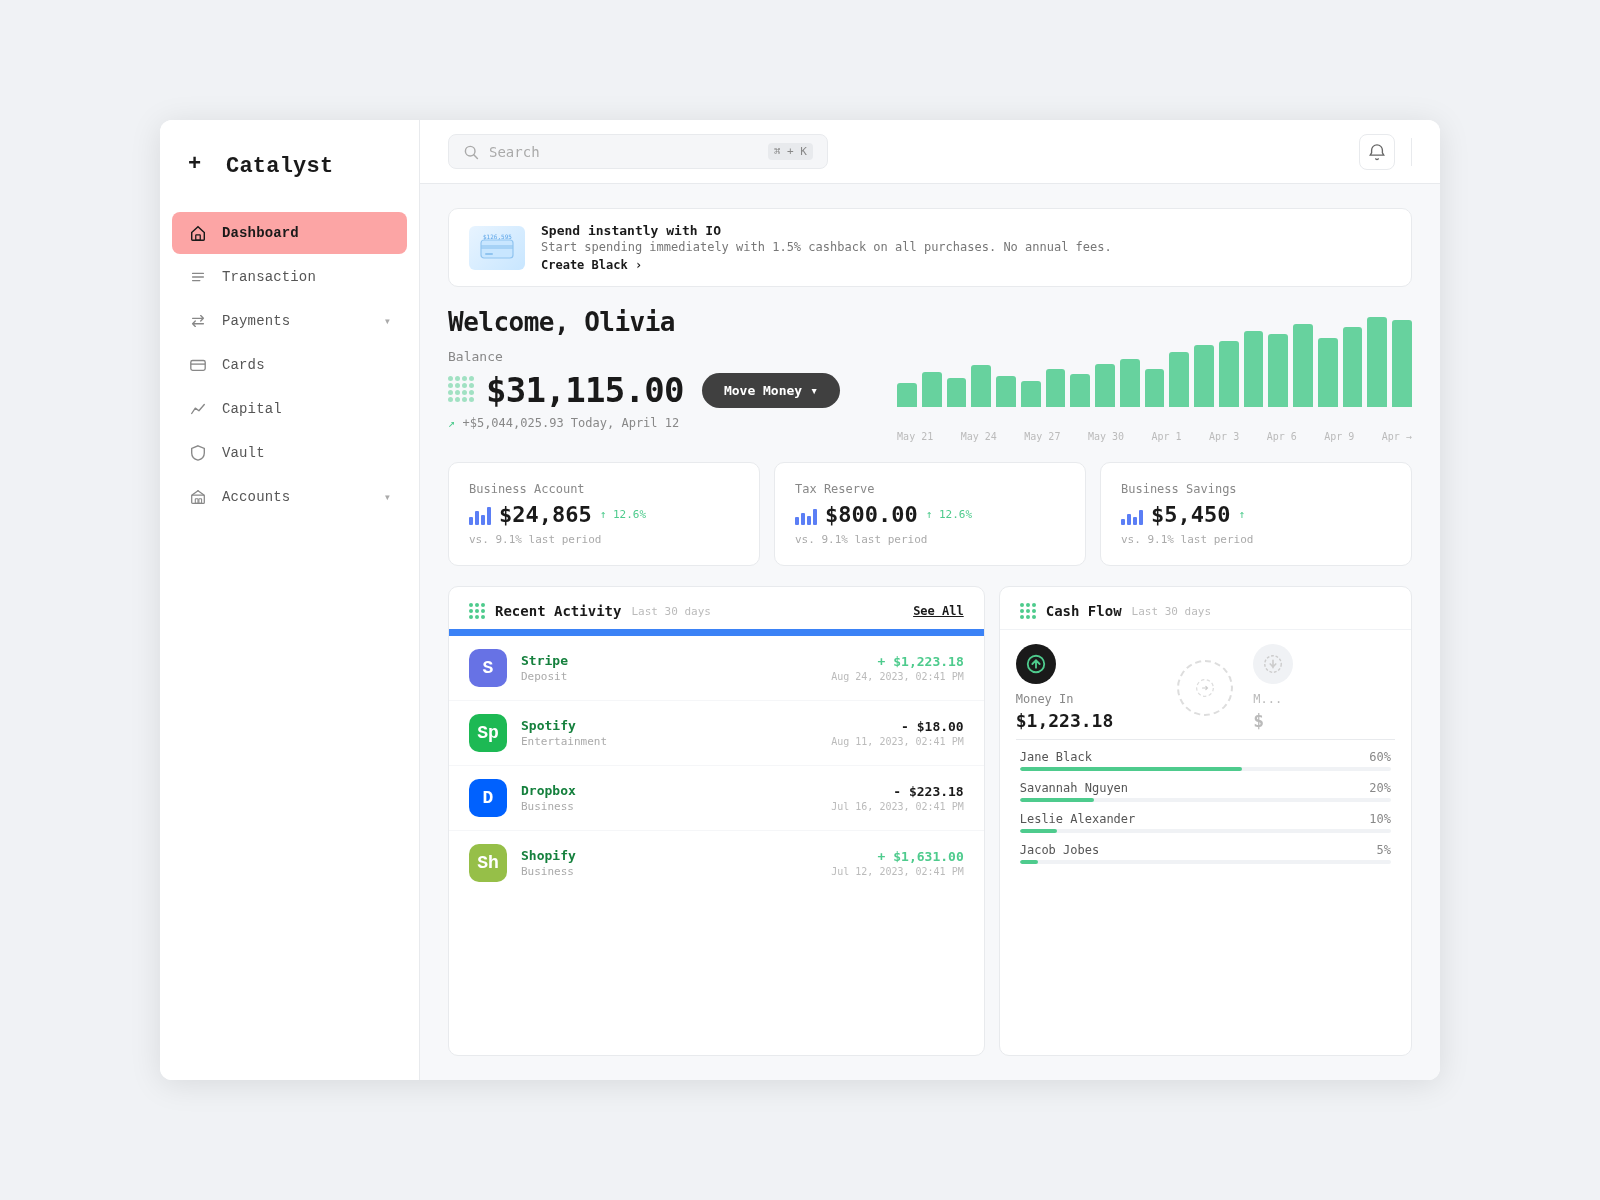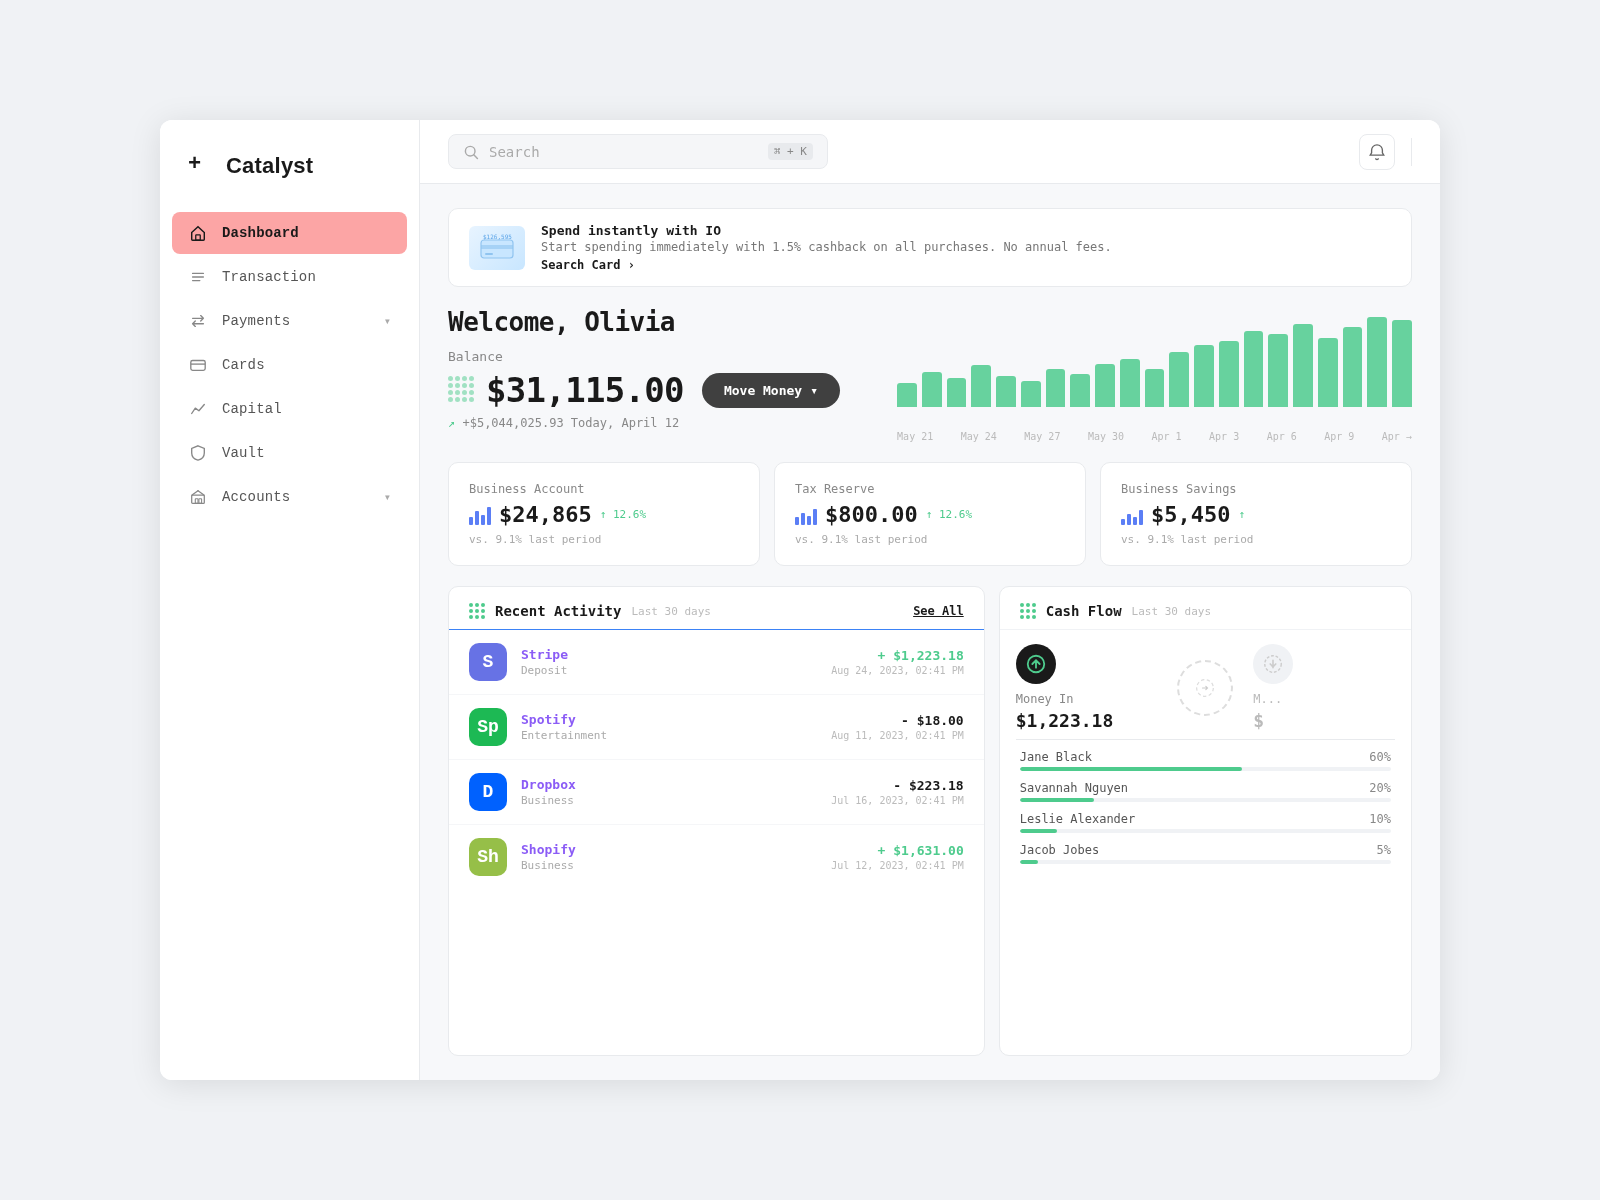--- a/index.html
+++ b/index.html
@@ -42,21 +42,21 @@
       height: 28px;
       color: #1a1a1a;
       font-size: 22px;
       font-weight: 900;
     }
     .logo-text {
       font-size: 22px;
       font-weight: 700;
       color: #1a1a1a;
       letter-spacing: 0.01em;
-      font-family: Liberation Sans, sans-serif;
+      font-family: Liberation Mono, monospace;
     }
     .sidebar-nav {
       flex: 1;
       padding: 0 12px;
       display: flex;
       flex-direction: column;
       gap: 2px;
     }
     .nav-item {
       display: flex;
@@ -380,21 +380,21 @@
       border: 1px solid #e8eaed;
       display: flex;
       flex-direction: column;
       overflow: hidden;
     }
     .panel-header {
       display: flex;
       align-items: center;
       gap: 10px;
       padding: 16px 20px 10px 20px;
-      border-bottom: 1px solid #3b82f6;
+      border-bottom: 7px solid #3b82f6;
     }
     .panel-title {
       font-size: 14px;
       font-weight: 700;
       color: #1a1a1a;
       font-family: 'SF Mono', monospace;
     }
     .panel-sub {
       font-size: 11px;
       color: #bbb;
@@ -431,21 +431,21 @@
       justify-content: center;
       font-size: 18px;
       font-weight: 700;
       flex-shrink: 0;
       color: #fff;
     }
     .activity-info { flex: 1; }
     .activity-name {
       font-size: 13px;
       font-weight: 600;
-      color: #8b5cf6;
+      color: #15803d;
       font-family: 'SF Mono', monospace;
     }
     .activity-cat {
       font-size: 11px;
       color: #aaa;
       font-family: 'SF Mono', monospace;
       margin-top: 2px;
     }
     .activity-right { text-align: right; }
     .activity-amount {
@@ -699,21 +699,21 @@
           <svg width="36" height="28" viewBox="0 0 36 28" fill="none">
             <rect x="2" y="6" width="32" height="18" rx="3" fill="#c8e6ff" stroke="#90c4f0" stroke-width="1.2"></rect>
             <rect x="2" y="11" width="32" height="4" fill="#90c4f0" opacity="0.6"></rect>
             <rect x="6" y="19" width="8" height="2" rx="1" fill="#90c4f0"></rect>
             <text x="4" y="5" font-size="6" fill="#5ba4e8" font-family="monospace">$126,595</text>
           </svg>
         </div>
         <div class="banner-text">
           <div class="banner-title">Spend instantly with IO</div>
           <div class="banner-sub">Start spending immediately with 1.5% cashback on all purchases. No annual fees.</div>
-          <a class="banner-link">Search Card ›</a>
+          <a class="banner-link">Create Black ›</a>
         </div>
       </div>
 
       <div class="welcome-row">
         <div class="welcome-left">
           <div class="welcome-title">Welcome, Olivia</div>
           <div class="balance-label">Balance</div>
           <div class="balance-row">
             <div class="balance-amount">
               <div class="balance-dots">

